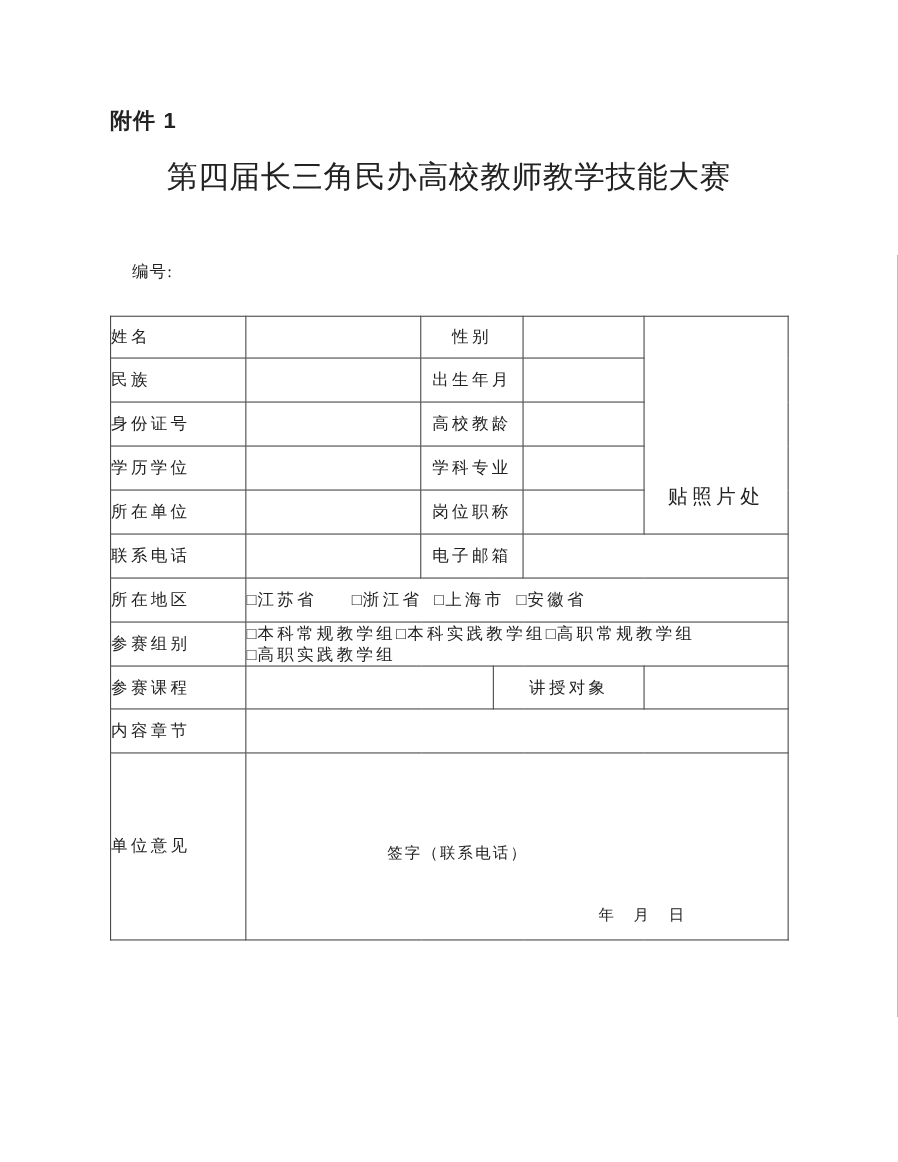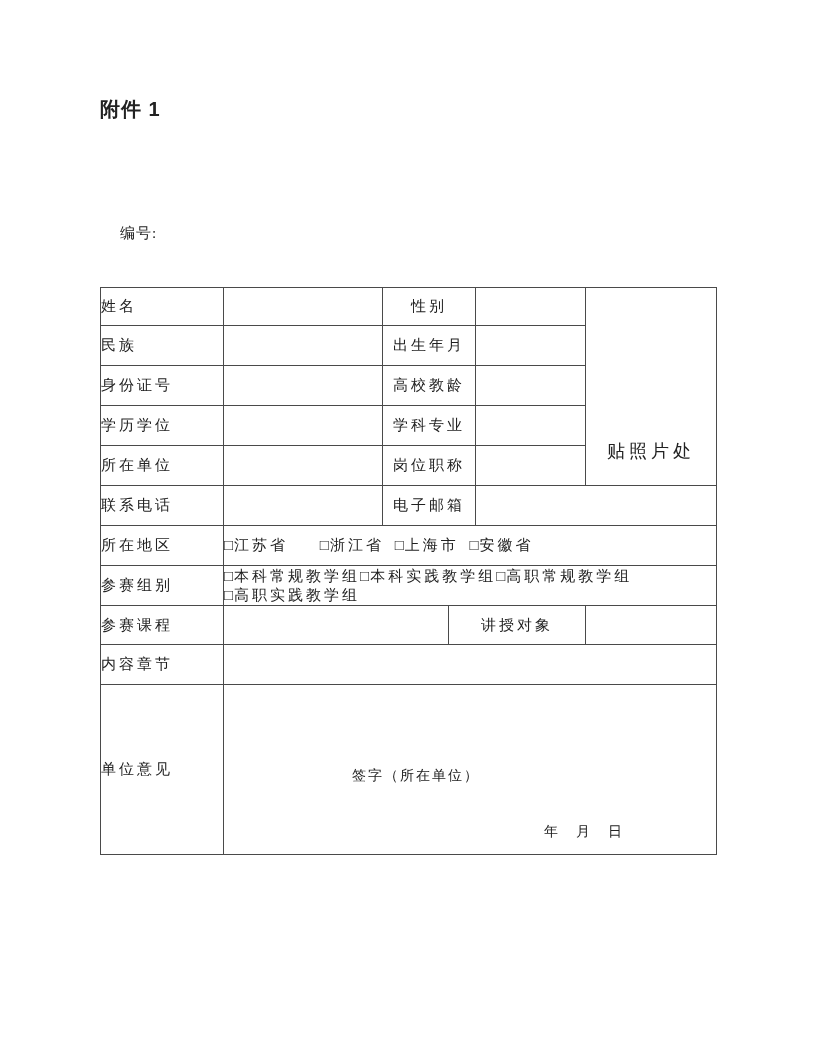--- a/index.html
+++ b/index.html
@@ -37,21 +37,21 @@
     left: 0; right: 0;
     top: 192px;
     text-align: center;
     font-size: 28px;
     letter-spacing: 4px;
     font-weight: 400;
   }
   .serial {
     position: absolute;
     left: 120px;
-    top: 224px;
+    top: 238px;
     font-size: 15px;
     letter-spacing: 1px;
   }
   table.form {
     position: absolute;
     left: 100px;
     top: 287px;
     width: 616px;
     border-collapse: collapse;
     table-layout: fixed;
@@ -102,20 +102,21 @@
     letter-spacing: 2px;
     white-space: pre;
   }
 </style>
 </head>
 <body>
 
 <div class="page">
 
   <div class="attachment">附件 1</div>
+  <div class="title1">第四届长三角民办高校教师教学技能大赛</div>
   <div class="serial">编号:</div>
 
   <table class="form">
     <colgroup>
       <col style="width:123px">
       <col style="width:159px">
       <col style="width:66px">
       <col style="width:27px">
       <col style="width:110px">
       <col style="width:131px">
@@ -192,20 +193,20 @@
     </tr>
 
     <tr class="h40">
       <td class="lab">内容章节</td>
       <td colspan="5"></td>
     </tr>
 
     <tr class="h170">
       <td class="lab">单位意见</td>
       <td class="opinion-cell" colspan="5">
-        <span class="sign-hint">签字（所在单位）</span>
+        <span class="sign-hint">签字（联系电话）</span>
         <span class="date-hint">年　月　日</span>
       </td>
     </tr>
 
   </tbody>
     </table>
 </div>
 
 </body></html>

